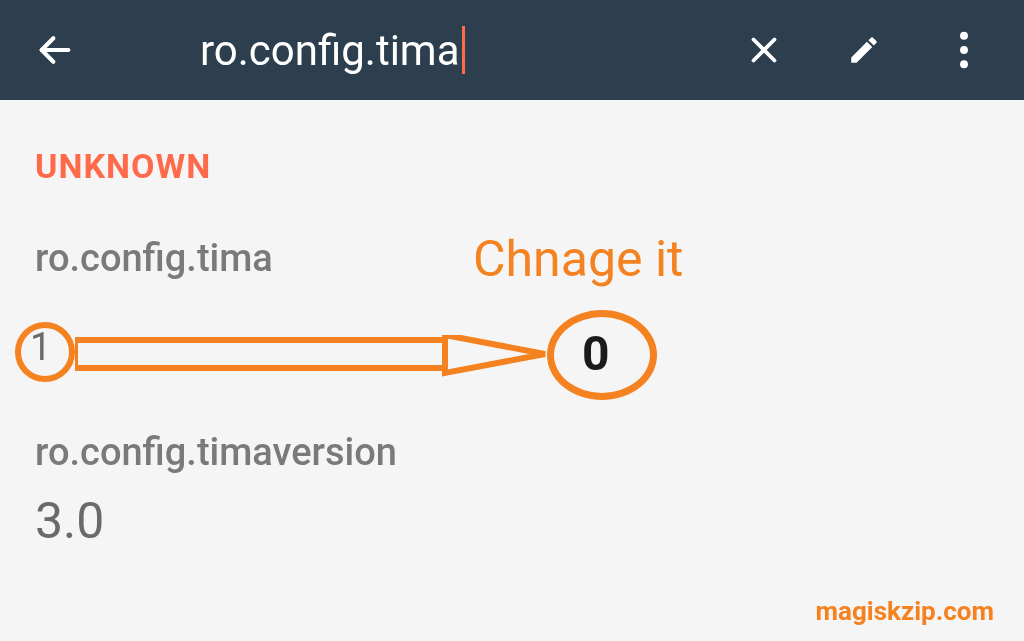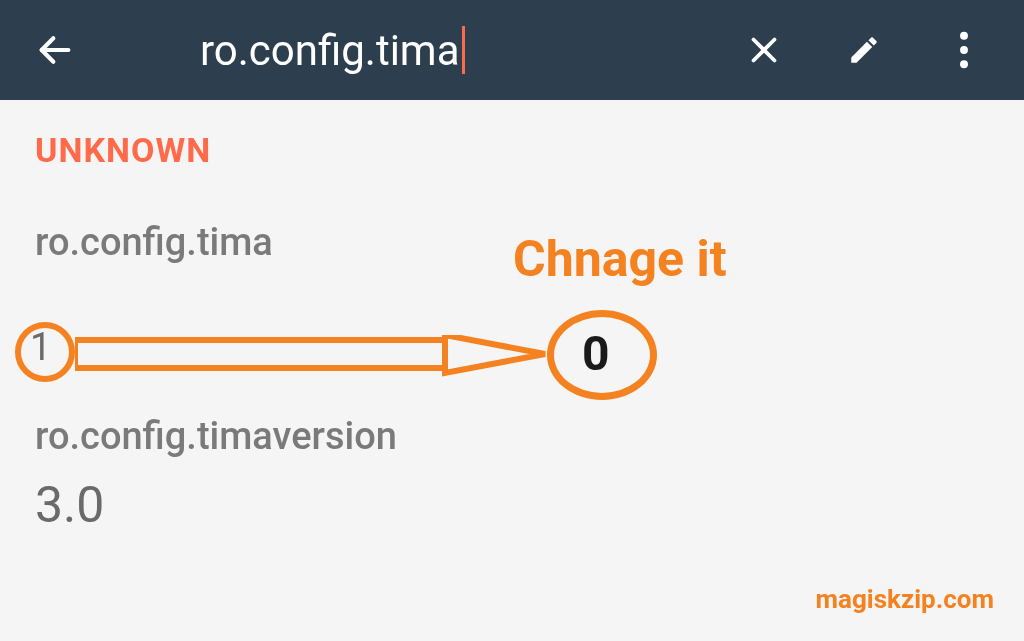--- a/index.html
+++ b/index.html
@@ -64,20 +64,21 @@
     }
     .content {
       padding: 30px 35px;
     }
     .section-header {
       color: #ff6b4a;
       font-size: 34px;
       font-weight: 700;
       letter-spacing: 1px;
       margin-bottom: 50px;
+      margin-top: 16px;
     }
     .prop-item {
       margin-bottom: 0px;
     }
     .prop-key {
       color: #7a7a7a;
       font-size: 38px;
       font-weight: 500;
       margin-bottom: 18px;
     }
@@ -116,33 +117,33 @@
       position: absolute;
       top: 325px;
       left: 582px;
       font-size: 48px;
       font-weight: 700;
       color: #1a1a1a;
     }
     .change-label {
       position: absolute;
       top: 230px;
-      left: 513px;
+      left: 473px;
       font-size: 50px;
-      font-weight: 700;
+      font-weight: 400;
       color: #f58220;
     }
     .arrow {
       position: absolute;
       top: 335px;
       left: 75px;
     }
     .watermark {
       position: absolute;
-      bottom: 27px;
+      bottom: 15px;
       right: 30px;
       color: #f58220;
       font-size: 26px;
       font-weight: 700;
       padding-left: 9px;
     }
     .value-1-pos {
       position: absolute;
       top: 325px;
       left: 30px;

